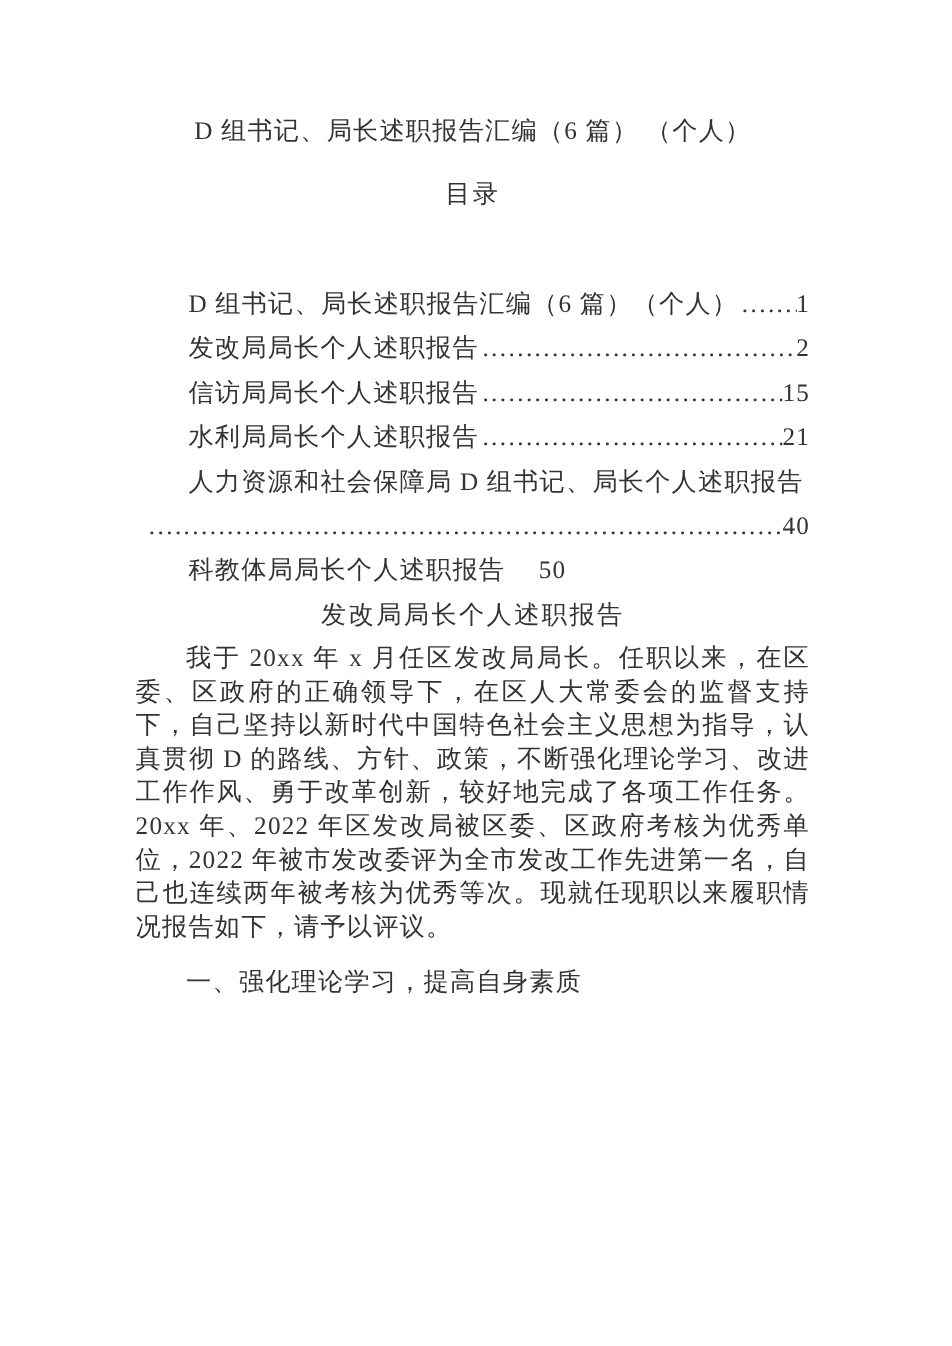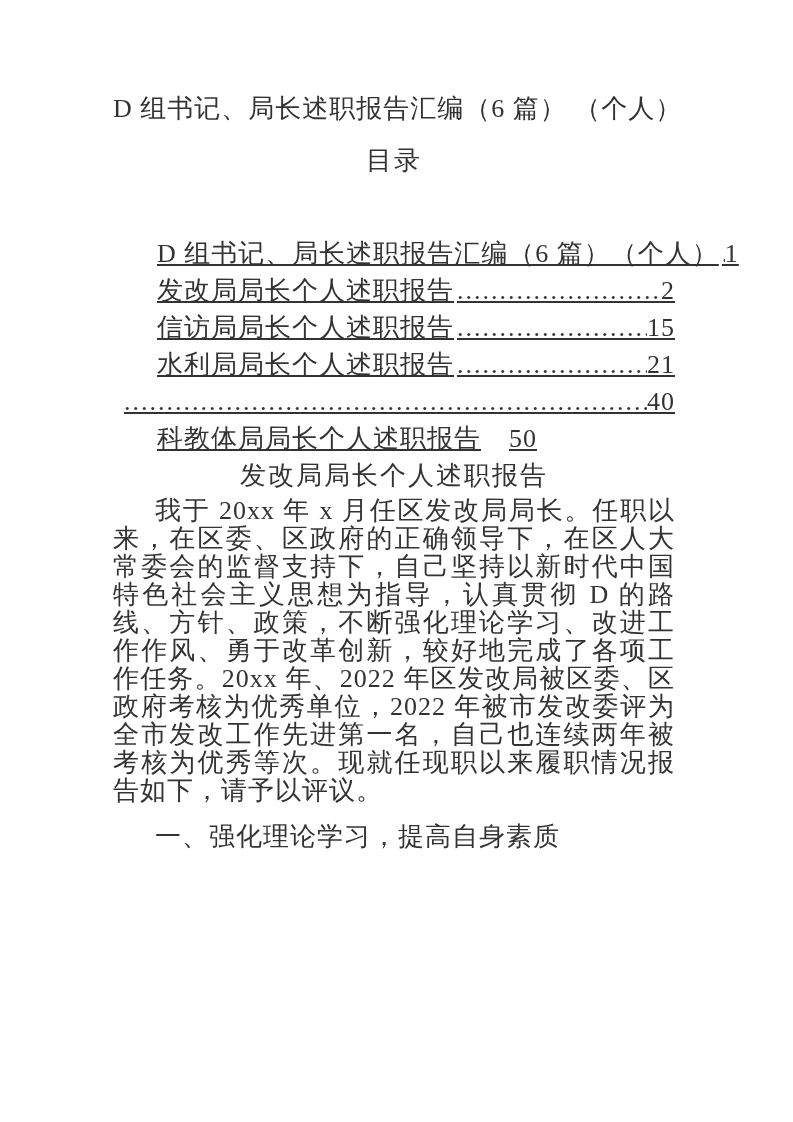--- a/index.html
+++ b/index.html
@@ -4,21 +4,21 @@
 <style>
   html, body { margin: 0; padding: 0; background: #ffffff; }
   .page {
     position: relative;
     width: 793px;
     height: 1122px;
     box-sizing: border-box;
     background: #ffffff;
     padding: 95px 118px 0 113px;
     font-family: "Liberation Serif", "DejaVu Serif", serif;
-    font-size: 26px;
+    font-size: 21px;
     color: #333333;
     overflow: hidden;
   }
   .doc-title {
     text-align: center;
     line-height: 28px;
     letter-spacing: 1px;
     white-space: nowrap;
   }
   .toc-heading {
@@ -26,21 +26,20 @@
     line-height: 28px;
     margin-top: 24px;
     letter-spacing: 2px;
   }
   .toc-list { margin-top: 60px; }
   .toc-row {
     display: flex;
     align-items: flex-end;
     line-height: 37px;
     letter-spacing: 1px;
-    text-decoration: underline;
   }
   .toc-row .indent { padding-left: 44px; }
   .toc-row.cont { padding-left: 8px; }
   .toc-text { flex: 0 0 auto; white-space: nowrap; }
   .toc-dots {
     flex: 1 1 auto;
     overflow: hidden;
     white-space: nowrap;
     padding: 0 3px;
     letter-spacing: 2px;
@@ -93,20 +92,23 @@
       <div class="toc-row">
         <div class="toc-text indent">信访局局长个人述职报告</div>
         <div class="toc-dots"></div>
         <div class="toc-page">15</div>
       </div>
       <div class="toc-row">
         <div class="toc-text indent">水利局局长个人述职报告</div>
         <div class="toc-dots"></div>
         <div class="toc-page">21</div>
       </div>
+      <div class="toc-row">
+        <div class="toc-text indent">人力资源和社会保障局 D 组书记、局长个人述职报告</div>
+      </div>
       <div class="toc-row cont">
         <div class="toc-dots"></div>
         <div class="toc-page">40</div>
       </div>
       <div class="toc-row">
         <div class="toc-text indent">科教体局局长个人述职报告</div>
         <div class="toc-page near">50</div>
       </div>
     </div>
 

